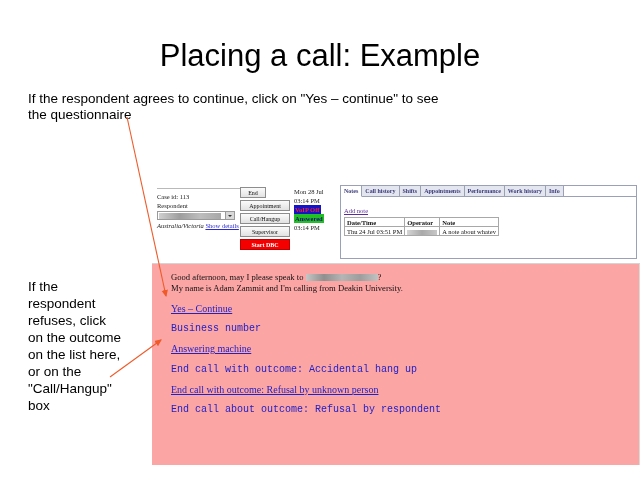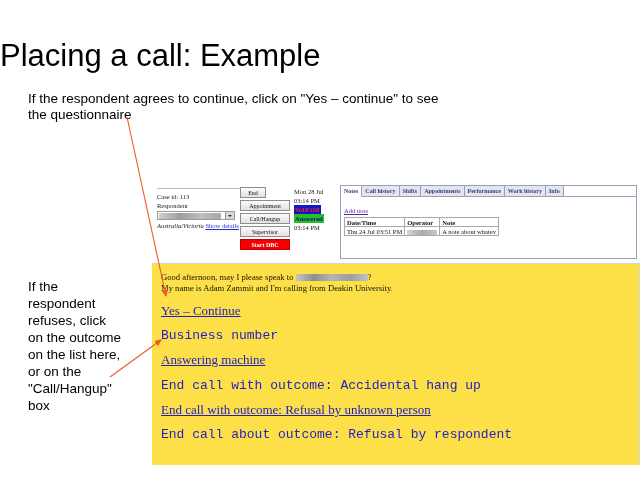--- a/index.html
+++ b/index.html
@@ -9,21 +9,21 @@
     background: #ffffff;
     font-family: "Liberation Sans", sans-serif;
     position: relative;
     overflow: hidden;
   }
 
   
   #slide-title {
     position: absolute;
     left: 0; top: 38px; width: 640px;
-    text-align: left;
+    text-align: center;
     font-size: 31px;
     font-weight: 400;
     color: #000000;
     letter-spacing: 0px;
     white-space: nowrap;
   }
 
   
   .annot {
     position: absolute;
@@ -199,42 +199,42 @@
   td .redact-cell {
     display: inline-block;
     width: 30px; height: 5px;
     background: linear-gradient(90deg,#d5d5d5,#a9a9a9,#c7c7c7);
     filter: blur(0.6px);
     vertical-align: middle;
   }
 
   
   #app-body {
-    background: #fde047;
+    background: #fca5a5;
     border-top: 1px solid #d4d4d4;
     height: 202px;
-    padding: 8px 0 0 9px;
+    padding: 8px 0 0 19px;
     position: relative;
   }
   .script-line {
     font-size: 8.6px;
     line-height: 11px;
     color: #111;
     white-space: nowrap;
   }
   .script-line .redact-name {
     display: inline-block;
     width: 72px; height: 7px;
     background: linear-gradient(90deg,#c6c6c6,#8f8f8f,#b5b5b5,#9d9d9d,#c2c2c2);
     filter: blur(0.7px);
     vertical-align: -1px;
   }
   .opt-link {
     display: block;
-    font-size: 13px;
+    font-size: 10px;
     color: #2222c4;
     text-decoration: underline;
     margin-top: 9px;
     white-space: nowrap;
     width: fit-content;
   }
   .opt-link.nounder { text-decoration: none; font-family: Liberation Mono, monospace; }
   .opt-link.gap-top { margin-top: 10px; }
   #app-body .right-edge {
     position: absolute; right: 0; top: 0;

